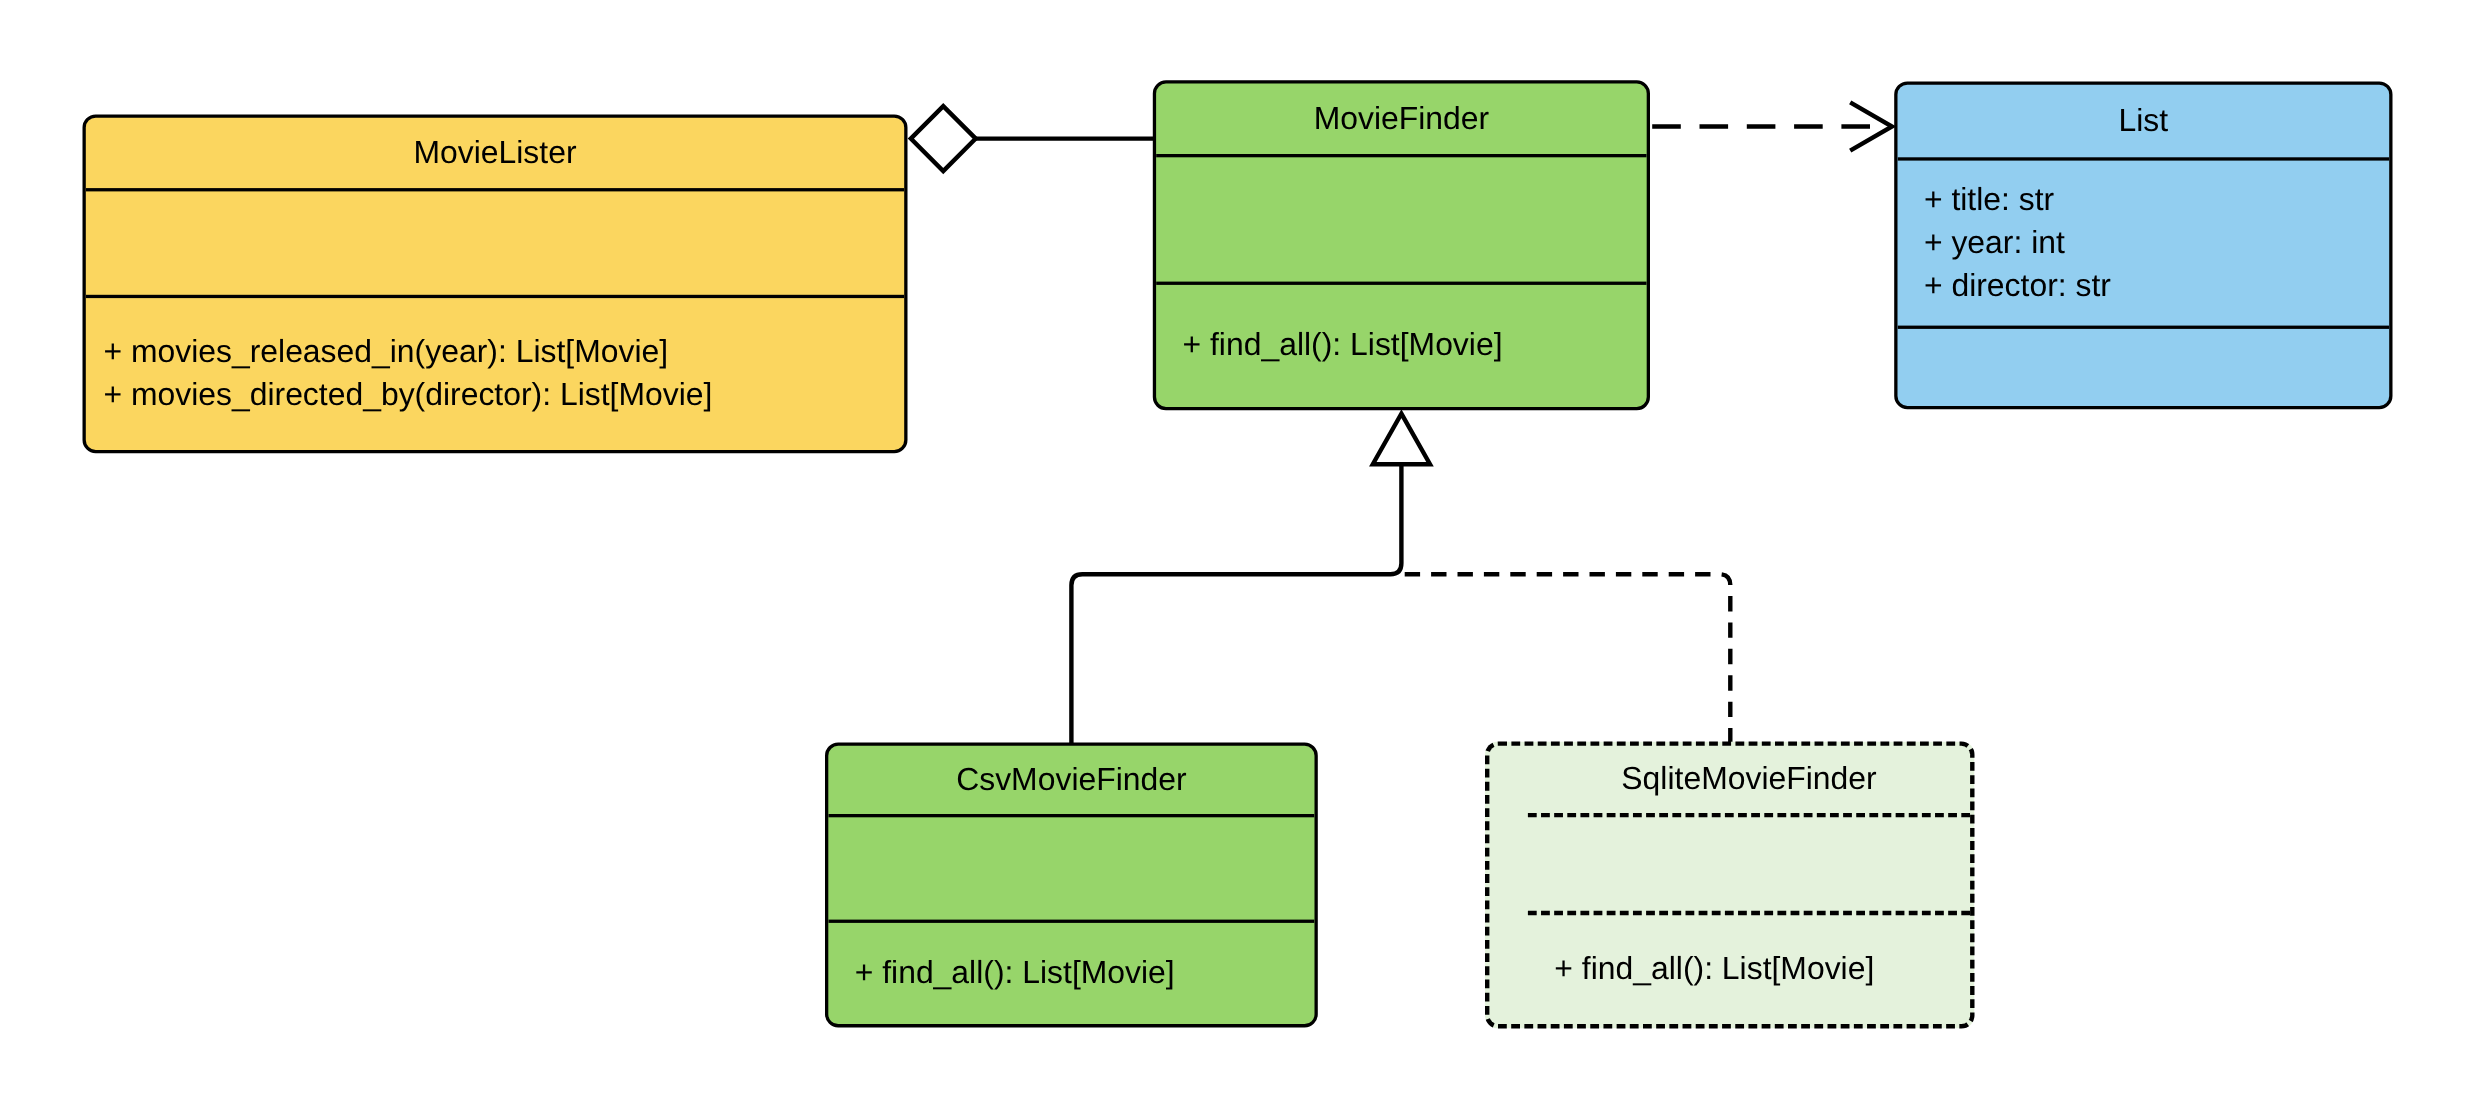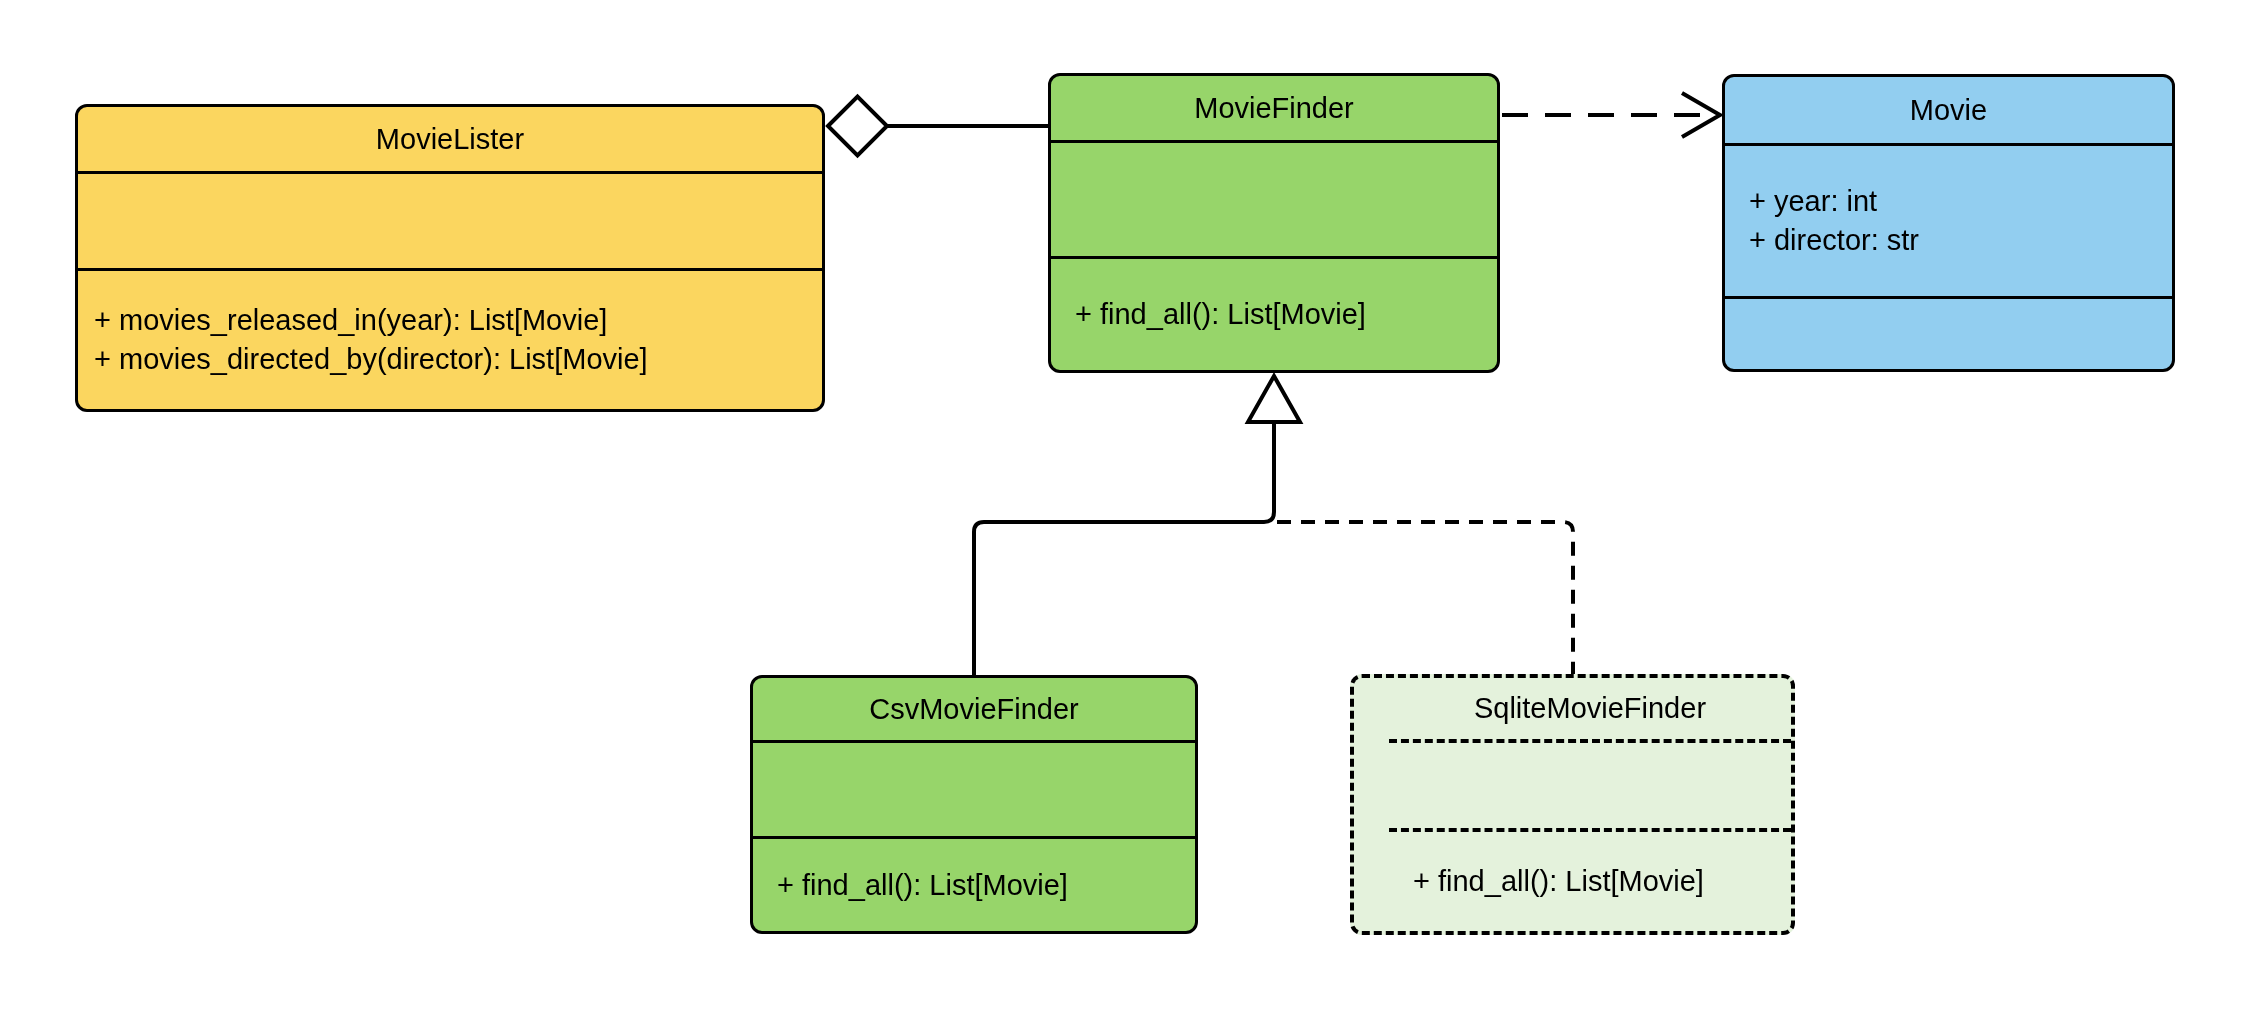--- a/index.html
+++ b/index.html
@@ -83,22 +83,23 @@
 
   <div class="uml-class" style="left: 1048px; top: 73px; width: 452px; height: 300px; background-color: rgb(151, 213, 106);">
     <div class="compartment title" style="height:67px;text-align:right;">MovieFinder</div>
     <div class="compartment attrs" style="height:116px;"></div>
     <div class="compartment methods">
       <div class="member">+ find_all(): List[Movie]</div>
     </div>
   </div>
 
   <div class="uml-class" style="left: 1722px; top: 74px; width: 453px; height: 298px; background-color: rgb(146, 206, 240);">
-    <div class="compartment title" style="height:69px;">Movie</div>
+    <div class="compartment title" style="height:69px;">List</div>
     <div class="compartment attrs" style="height:153px;">
+      <div class="member">+ title: str</div>
       <div class="member">+ year: int</div>
       <div class="member">+ director: str</div>
     </div>
     <div class="compartment methods"></div>
   </div>
 
   <div class="uml-class" style="left: 750px; top: 675px; width: 448px; height: 259px; background-color: rgb(151, 213, 106);">
     <div class="compartment title" style="height:65px;text-align:right;">CsvMovieFinder</div>
     <div class="compartment attrs" style="height:96px;"></div>
     <div class="compartment methods">

